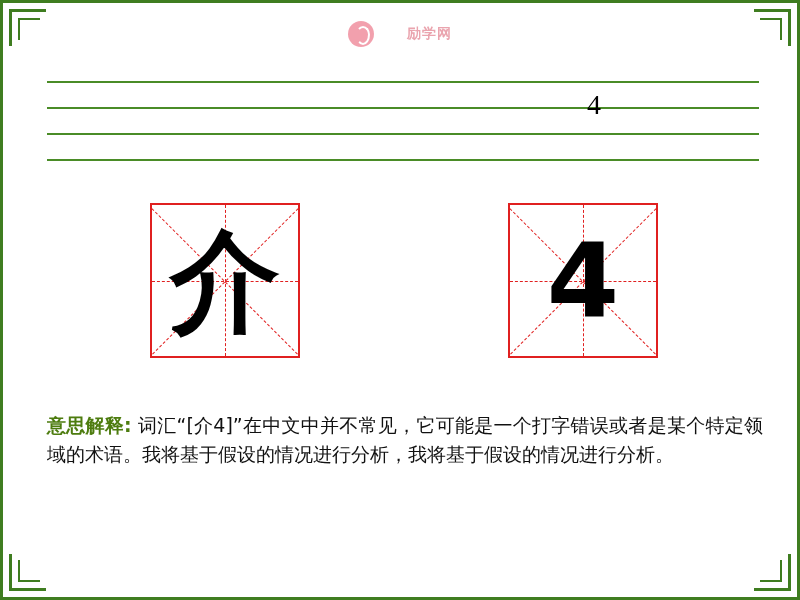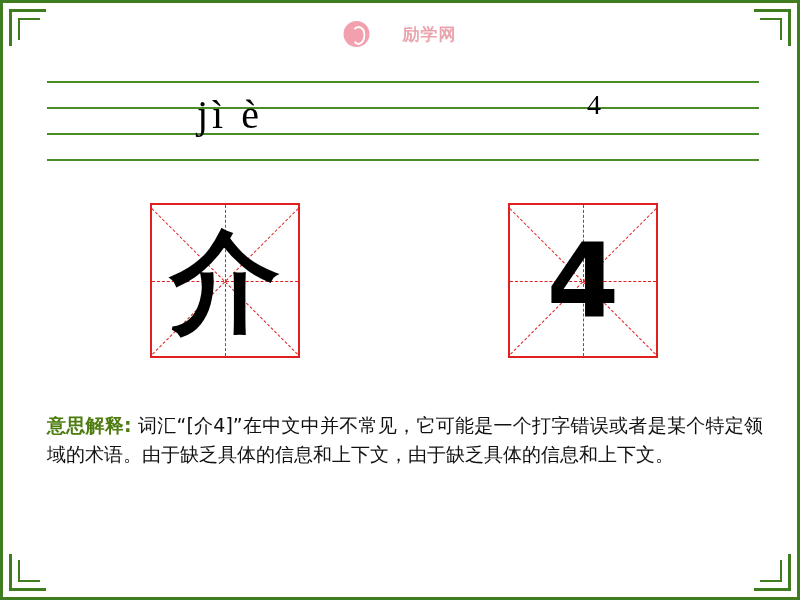--- a/index.html
+++ b/index.html
@@ -71,21 +71,21 @@
     left: 8px;
     top: 5px;
     width: 10px;
     height: 15px;
     border: 2.5px solid #ffffff;
     border-left-color: transparent;
     border-radius: 50% 50% 50% 50% / 45% 45% 55% 55%;
   }
   .logo-text {
     font-family: "DejaVu Sans", sans-serif;
-    font-size: 17px;
+    font-size: 14px;
     color: #d95a6c;
     font-weight: bold;
     letter-spacing: 1px;
     margin-left: 26px;
   }
 
   
   .staff {
     position: absolute;
     left: 44px;
@@ -213,21 +213,20 @@
   <div class="logo">
     <span class="logo-mark"></span>
     <span class="logo-text">励学网</span>
   </div>
 
   <div class="staff">
     <div class="line l1"></div>
     <div class="line l2"></div>
     <div class="line l3"></div>
     <div class="line l4"></div>
-    <div class="pinyin">jì è</div>
     <div class="tone-number">4</div>
   </div>
 
   <div class="boxes">
     <div class="tzg b1">
       <div class="d1"></div>
       <div class="d2"></div>
       <div class="h-dash"></div>
       <div class="v-dash"></div>
       <div class="glyph han">介</div>
@@ -236,16 +235,16 @@
       <div class="d1"></div>
       <div class="d2"></div>
       <div class="h-dash"></div>
       <div class="v-dash"></div>
       <div class="glyph">4</div>
     </div>
   </div>
 
   <div class="explanation">
     <span class="label">意思解释:</span>
-    <span>词汇“[介4]”在中文中并不常见，它可能是一个打字错误或者是某个特定领域的术语。由于缺乏具体的信息和上下文，由于缺乏具体的信息和上下文。</span>
+    <span>词汇“[介4]”在中文中并不常见，它可能是一个打字错误或者是某个特定领域的术语。我将基于假设的情况进行分析，我将基于假设的情况进行分析。</span>
   </div>
 
 </div>
 
 </body></html>

